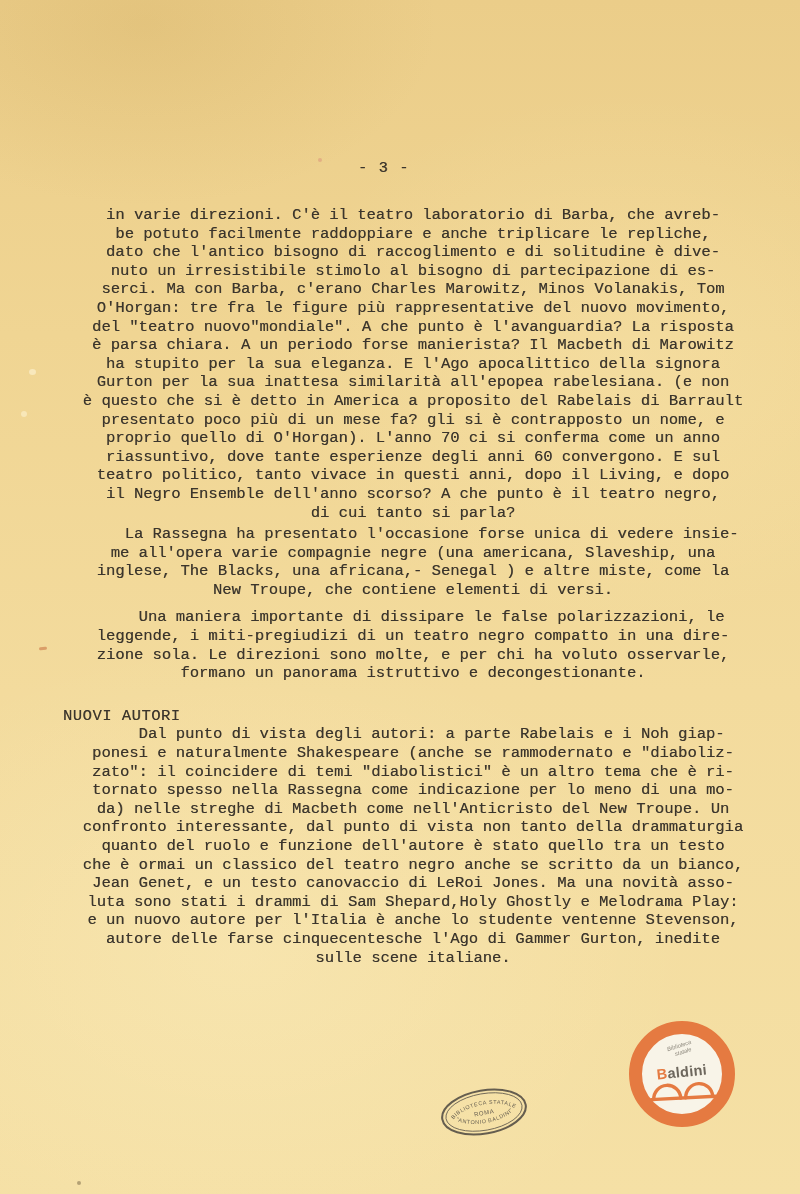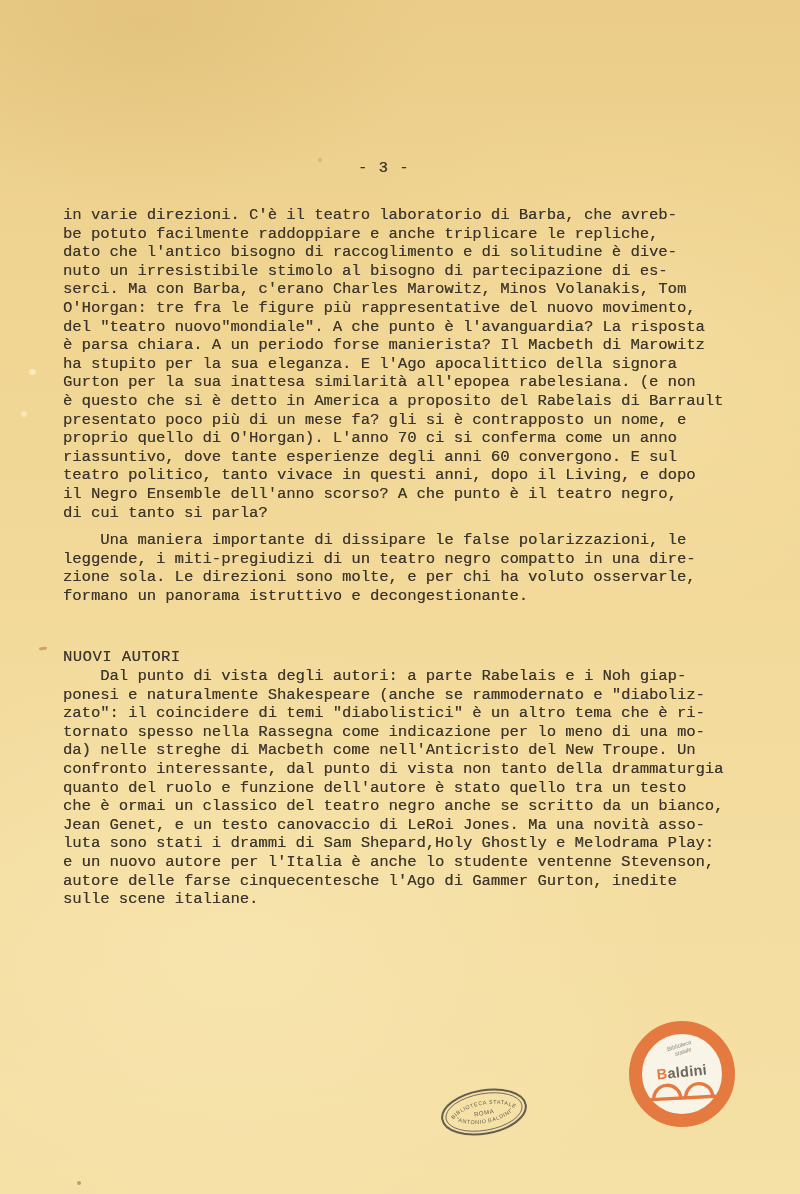--- a/index.html
+++ b/index.html
@@ -17,24 +17,24 @@
   .page-number{
     position:absolute;left:358px;top:159px;
     font-size:15.5px;letter-spacing:1px;
     text-shadow:0.3px 0.3px 0.5px rgba(59,53,44,0.6);
   }
   .text-block{
     position:absolute;left:63px;top:206px;width:700px;
     font-size:15.5px;line-height:18.6px;
     text-shadow:0.3px 0.3px 0.5px rgba(59,53,44,0.6);
   }
-  .para{white-space:pre;margin:0;}
+  .para{white-space:pre;margin:0;text-align:center;}
   .para.gap-sm{margin-top:3px;}
   .para.gap-md{margin-top:9px;}
-  .heading{white-space:pre;margin-top:43px;letter-spacing:0.5px;}
+  .heading{white-space:pre;margin-top:24px;letter-spacing:0.5px;}
   .para.after-heading{}
   .stamp-oval{
     position:absolute;left:437px;top:1085px;width:94px;height:54px;
     transform:rotate(-10deg);opacity:0.88;
   }
   .stamp-oval .line{fill:none;stroke:#524c44;}
   .stamp-text{
     fill:#524c44;
     font-family:"Liberation Sans","DejaVu Sans",sans-serif;
     letter-spacing:0.6px;
@@ -73,20 +73,24 @@
 è parsa chiara. A un periodo forse manierista? Il Macbeth di Marowitz
 ha stupito per la sua eleganza. E l'Ago apocalittico della signora
 Gurton per la sua inattesa similarità all'epopea rabelesiana. (e non
 è questo che si è detto in America a proposito del Rabelais di Barrault
 presentato poco più di un mese fa? gli si è contrapposto un nome, e
 proprio quello di O'Horgan). L'anno 70 ci si conferma come un anno
 riassuntivo, dove tante esperienze degli anni 60 convergono. E sul
 teatro politico, tanto vivace in questi anni, dopo il Living, e dopo
 il Negro Ensemble dell'anno scorso? A che punto è il teatro negro,
 di cui tanto si parla?</div>
+    <div class="para gap-sm">    La Rassegna ha presentato l'occasione forse unica di vedere insie-
+me all'opera varie compagnie negre (una americana, Slaveship, una
+inglese, The Blacks, una africana,- Senegal ) e altre miste, come la
+New Troupe, che contiene elementi di versi.</div>
     <div class="para gap-md">    Una maniera importante di dissipare le false polarizzazioni, le
 leggende, i miti-pregiudizi di un teatro negro compatto in una dire-
 zione sola. Le direzioni sono molte, e per chi ha voluto osservarle,
 formano un panorama istruttivo e decongestionante.</div>
     <div class="heading">NUOVI AUTORI</div>
     <div class="para after-heading">    Dal punto di vista degli autori: a parte Rabelais e i Noh giap-
 ponesi e naturalmente Shakespeare (anche se rammodernato e "diaboliz-
 zato": il coincidere di temi "diabolistici" è un altro tema che è ri-
 tornato spesso nella Rassegna come indicazione per lo meno di una mo-
 da) nelle streghe di Macbeth come nell'Anticristo del New Troupe. Un

